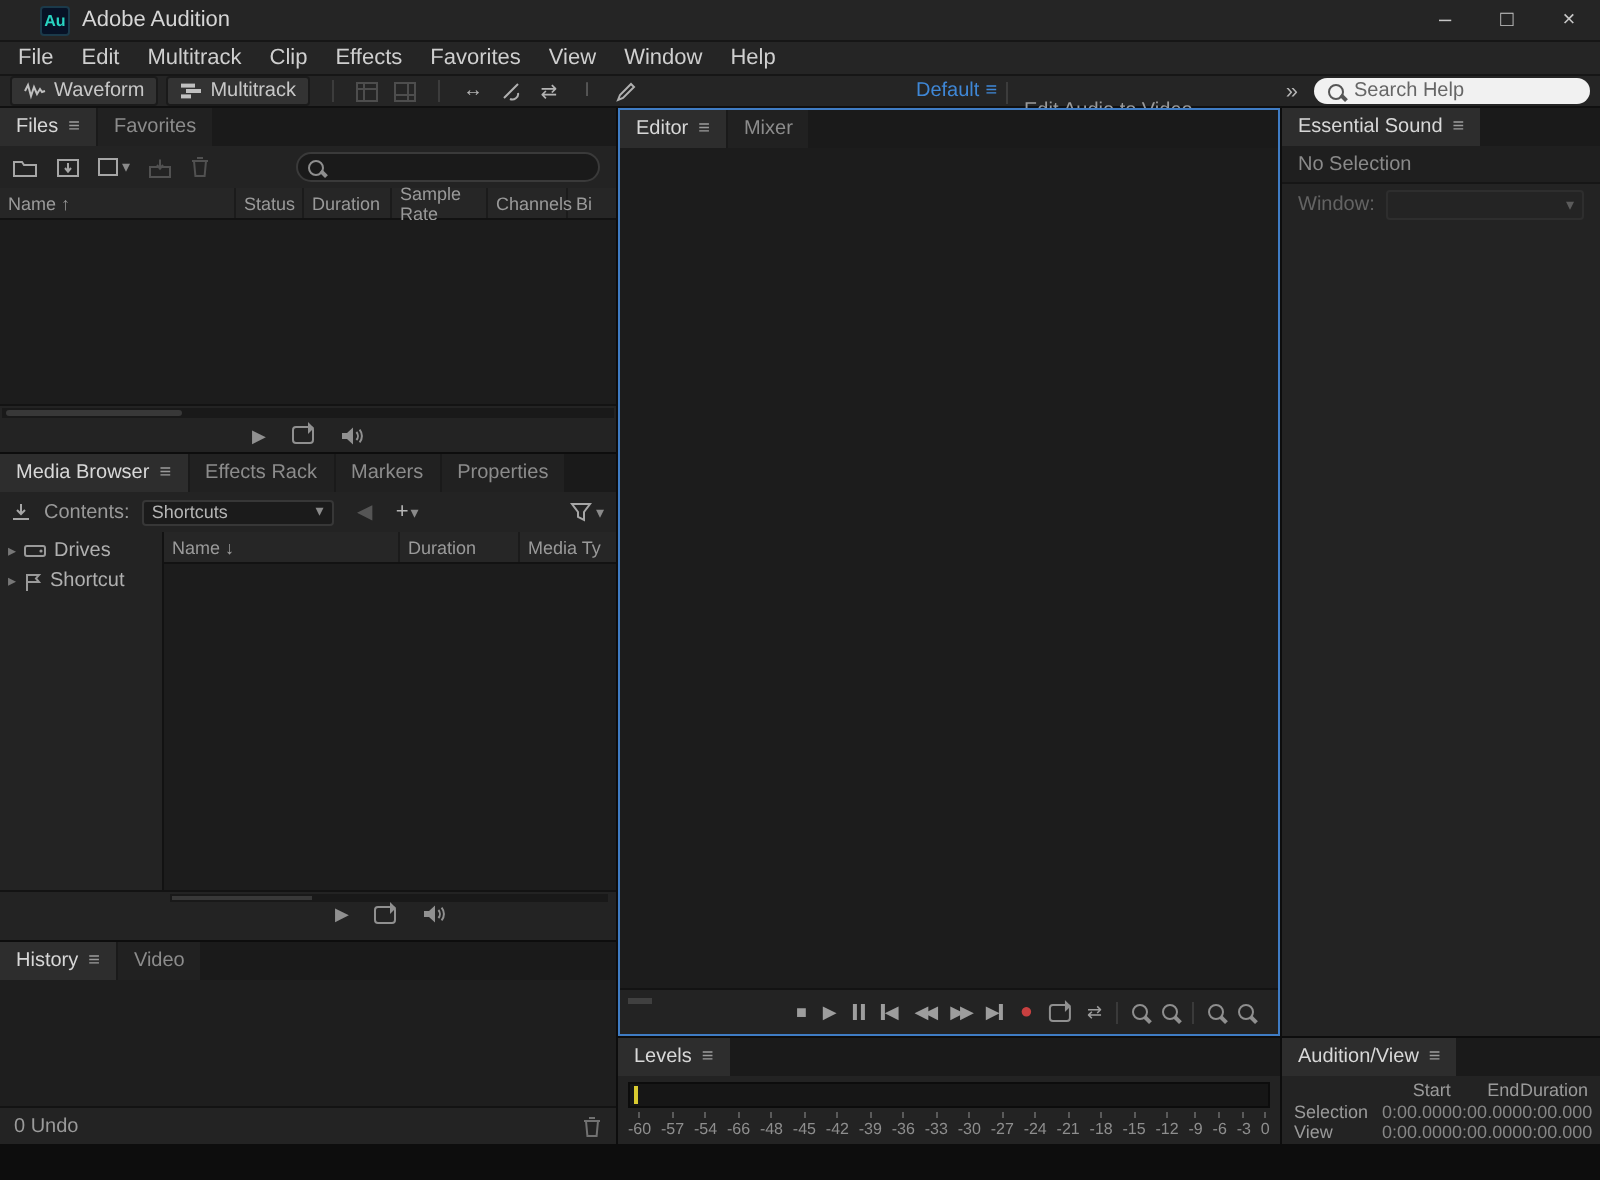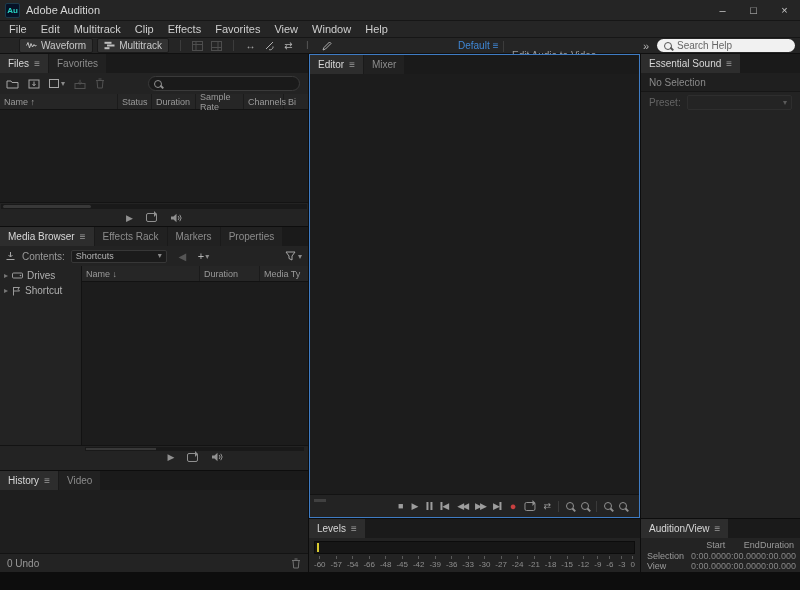--- a/index.html
+++ b/index.html
@@ -1,35 +1,35 @@
 <!DOCTYPE html>
 <html><head>
 <meta charset="utf-8">
 <style>
   html,body{margin:0;padding:0;background:#0d0d0d;}
   .app{position:relative;width:800px;height:590px;background:#0d0d0d;
        font-family:"Liberation Sans",sans-serif;color:#bbb;overflow:hidden;
        -webkit-user-select:none;user-select:none;}
   
   .titlebar{position:absolute;top:0;left:0;right:0;height:20px;background:#252525;
-            display:flex;align-items:center;gap:6px;padding-left:5px;box-sizing:border-box;}
+            display:flex;align-items:center;gap:6px;padding-left:20px;box-sizing:border-box;}
   .app-icon{width:13px;height:13px;background:#071226;color:#28d4c2;font-size:8px;font-weight:bold;
             display:flex;align-items:center;justify-content:center;border-radius:2px;border:1px solid #1b3a4a;}
   .app-title{font-size:11px;color:#d6d6d6;}
   .win-controls{margin-left:auto;display:flex;height:100%;}
   .win-btn{width:31px;height:100%;display:flex;align-items:center;justify-content:center;
            font-size:11px;color:#c7c7c7;}
   
   .menubar{position:absolute;top:20px;left:0;right:0;height:17px;background:#252525;
            border-top:1px solid #161616;display:flex;align-items:center;padding-left:2px;box-sizing:border-box;}
   .menu-item{padding:0 7px;font-size:11px;color:#cfcfcf;}
   
   .toolbar{position:absolute;top:37px;left:0;right:0;height:17px;background:#252525;
            border-top:1px solid #161616;border-bottom:1px solid #101010;display:flex;align-items:center;
-           padding-left:19px;box-sizing:border-box;}
+           padding-left:5px;box-sizing:border-box;}
   .view-btn{height:13px;padding:0 6px;margin-right:4px;background:#333;border:1px solid #1a1a1a;border-radius:2px;
             display:flex;align-items:center;gap:4px;font-size:10px;color:#c8c8c8;}
   .tb-sep{width:1px;height:11px;background:#3c3c3c;margin:0 7px;}
   .tb-icon{min-width:15px;text-align:center;color:#b3b3b3;font-size:10px;margin:0 2px;display:flex;
            align-items:center;justify-content:center;}
   .dim{opacity:.35;}
   .workspace{position:absolute;left:458px;top:0;bottom:0;display:flex;align-items:center;gap:3px;
              color:#3f87d6;font-size:10px;}
   .tb-vsep{position:absolute;left:503px;top:3px;width:1px;height:11px;background:#3c3c3c;}
   .edit-audio{position:absolute;left:512px;top:17px;bottom:0;display:flex;align-items:center;
@@ -503,21 +503,21 @@
     <div class="tabbar">
       <div class="tab active">
         <span>Essential Sound</span>
         <span class="tab-menu">≡</span>
       </div>
     </div>
     <div class="es-row1">
       <span>No Selection</span>
     </div>
     <div class="es-row2">
-      <span class="lbl">Preset:</span>
+      <span class="lbl">Window:</span>
       <div class="es-select">
         <span class="sel-arrow">▾</span>
       </div>
     </div>
     <div class="es-rest"></div>
   </div>
 
   <div class="panel p-sv">
     <div class="tabbar">
       <div class="tab active">

